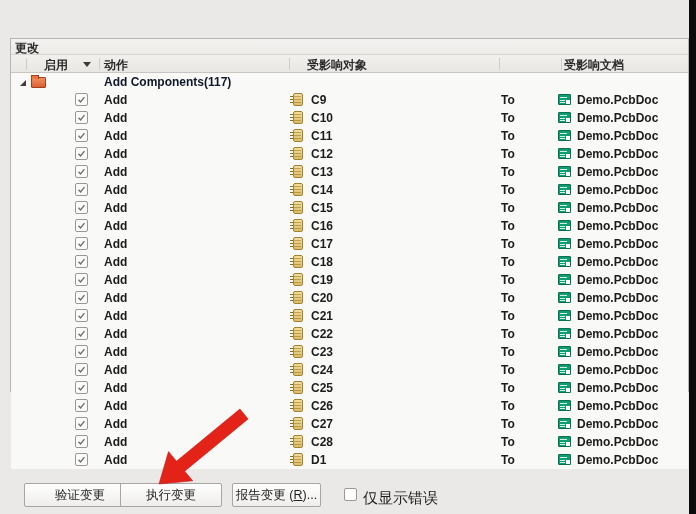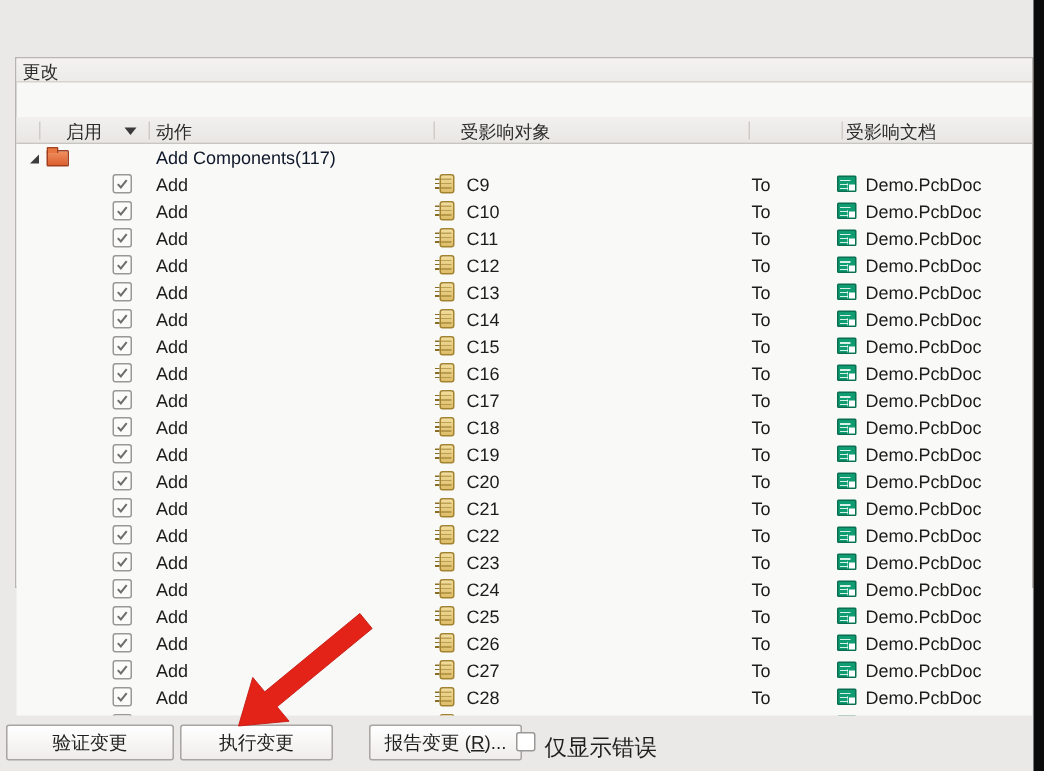--- a/index.html
+++ b/index.html
@@ -5,24 +5,24 @@
   * { margin:0; padding:0; box-sizing:border-box; }
   html,body { width:696px; height:514px; }
   body { font-family:"Liberation Sans", sans-serif; }
   .screen { position:relative; width:696px; height:514px; background:#ebe9e7; overflow:hidden; }
 
   
   .titlebar { position:absolute; left:0; top:0; width:696px; height:33px; background:#ebe9e7; border-bottom:1px solid #dcdad7; }
   .title { position:absolute; left:478px; top:6px; font-size:15px; color:#333; letter-spacing:1px; }
 
   
-  .panel { position:absolute; left:10px; top:38px; width:679px; height:354px; background:#f8f8f7; border:1px solid #b7b4b1; }
+  .panel { position:absolute; left:10px; top:38px; width:679px; height:354px; background:#f8f8f7; border:1px solid #b7b4b1;font-weight:bold; }
   .band { position:relative; height:16px; background:linear-gradient(#f4f2f0,#ecEAe7); background:linear-gradient(#f4f2f0,#ecebe8); border-bottom:1px solid #d6d3d0; }
   .band-label { position:absolute; left:4px; top:1px; font-size:12px; color:#2b2b2b; }
-  .cols { position:relative; height:18px; background:linear-gradient(#f2f0ee,#e9e7e4); border-bottom:1px solid #c9c6c2;margin-top:23px; }
+  .cols { position:relative; height:18px; background:linear-gradient(#f2f0ee,#e9e7e4); border-bottom:1px solid #c9c6c2; }
   .colh { position:absolute; top:2px; font-size:12px; color:#2b2b2b; white-space:nowrap; cursor:default; }
   .sep { position:absolute; top:3px; width:1px; height:12px; background:#cfccc8; }
   .dd { position:absolute; top:7px; width:0; height:0; border-left:4px solid transparent; border-right:4px solid transparent; border-top:5px solid #3a3a3a; }
 
   .tbody { position:relative; background:#f9f9f8; height:396px; overflow:hidden; }
   .grouprow, .trow { position:relative; height:18px; }
   .expander { position:absolute; left:8px; top:6px; width:8px; height:8px; }
   .folder-icon { position:absolute; left:20px; top:4px; width:15px; height:11px; background:linear-gradient(#f09060,#dd5f2e); border:1px solid #a04020; border-radius:1px; }
   .folder-icon::before { content:""; position:absolute; top:-3px; left:-1px; width:6px; height:3px; background:#e8753f; border:1px solid #a04020; border-bottom:none; border-radius:1px 1px 0 0; }
   .grouplabel { position:absolute; left:93px; top:2px; font-size:12px; color:#0f172a; white-space:nowrap; }
@@ -360,23 +360,23 @@
           <span class="chip-icon"></span>
           <span class="cell objlabel">D1</span>
           <span class="cell tolabel">To</span>
           <span class="doc-icon"></span>
           <span class="cell doclabel">Demo.PcbDoc</span>
         </div>
       </div>
   </div>
 
   <div class="footer">
-    <button class="btn" style="left:4px;width:112px">验证变更</button>
+    <button class="btn" style="left:24px;width:112px">验证变更</button>
     <button class="btn" style="left:120px;width:102px">执行变更</button>
-    <button class="btn" style="left:246px;width:102px"><span>报告变更 (</span><span class="mnemonic">R</span><span>)...</span></button>
+    <button class="btn" style="left:232px;width:89px"><span>报告变更 (</span><span class="mnemonic">R</span><span>)...</span></button>
     <span class="cb footer-cb" style="left:344px"></span>
     <span class="cblabel" style="left:363px">仅显示错误</span>
   </div>
 
   <svg class="arrow" viewBox="0 0 130 90">
     <polygon points="103.9,3 40.5,55.2 32.5,45.6 23,78 56.7,74.8 48.7,65.2 112.1,13" fill="#e42318" stroke="#c41a12" stroke-width="0.6"></polygon>
   </svg>
 
   <div class="rightstrip"></div>
 </div>

